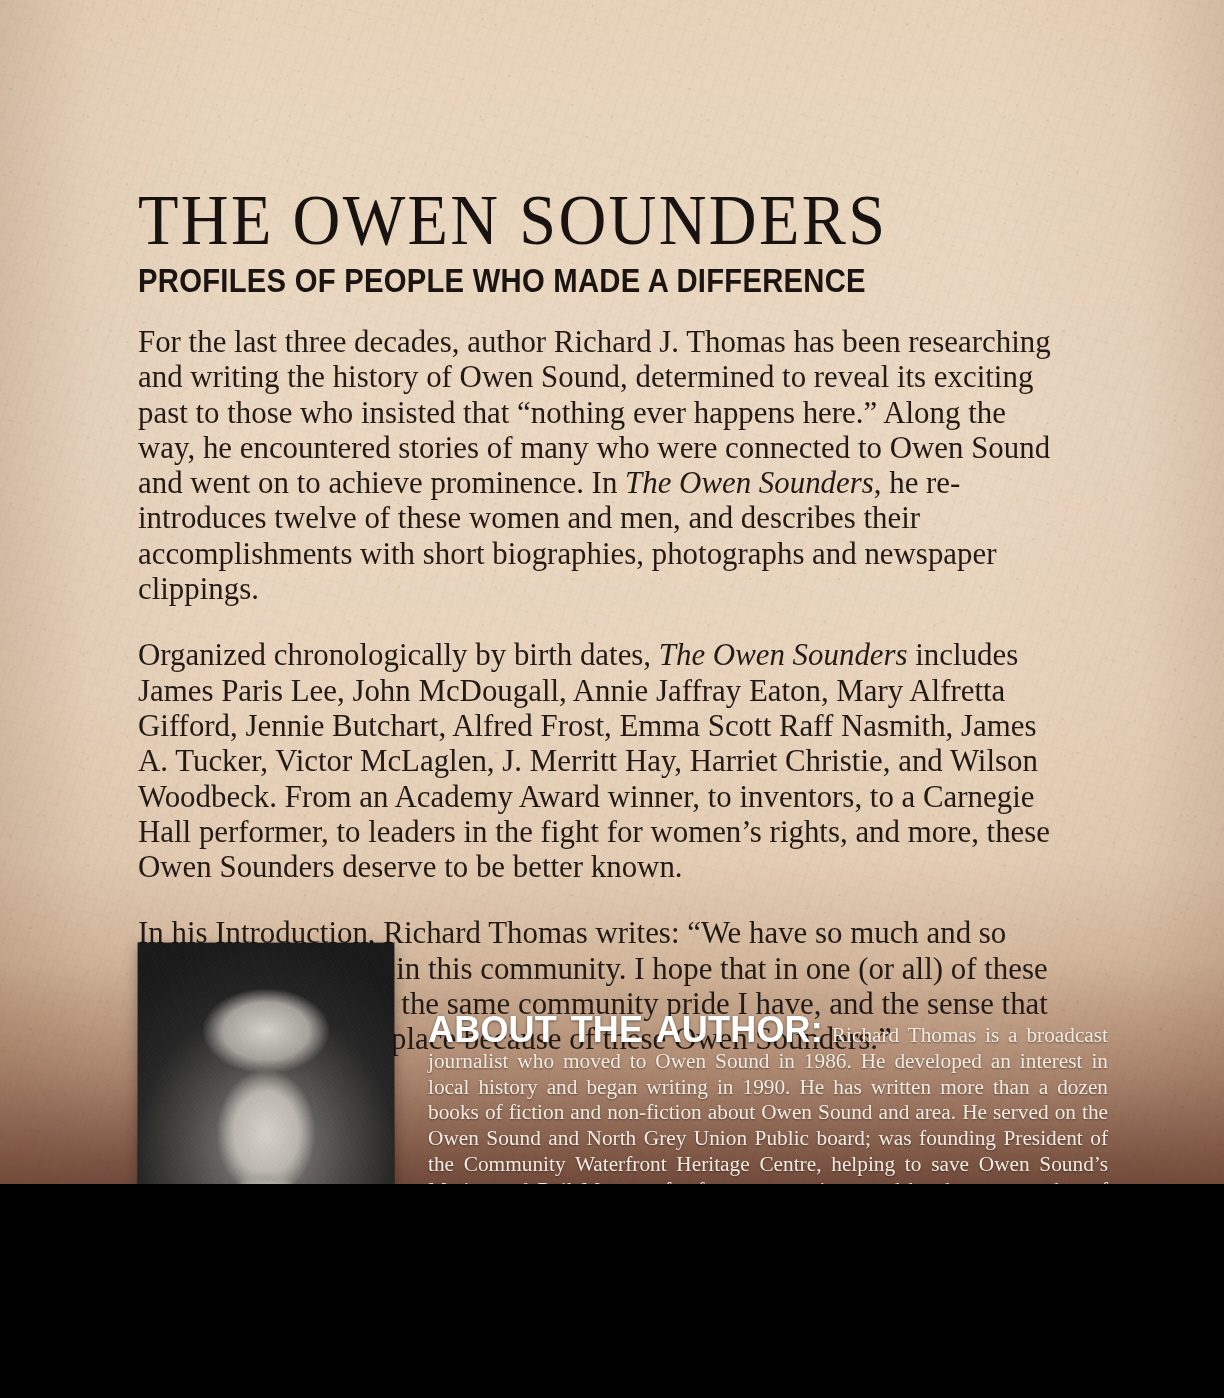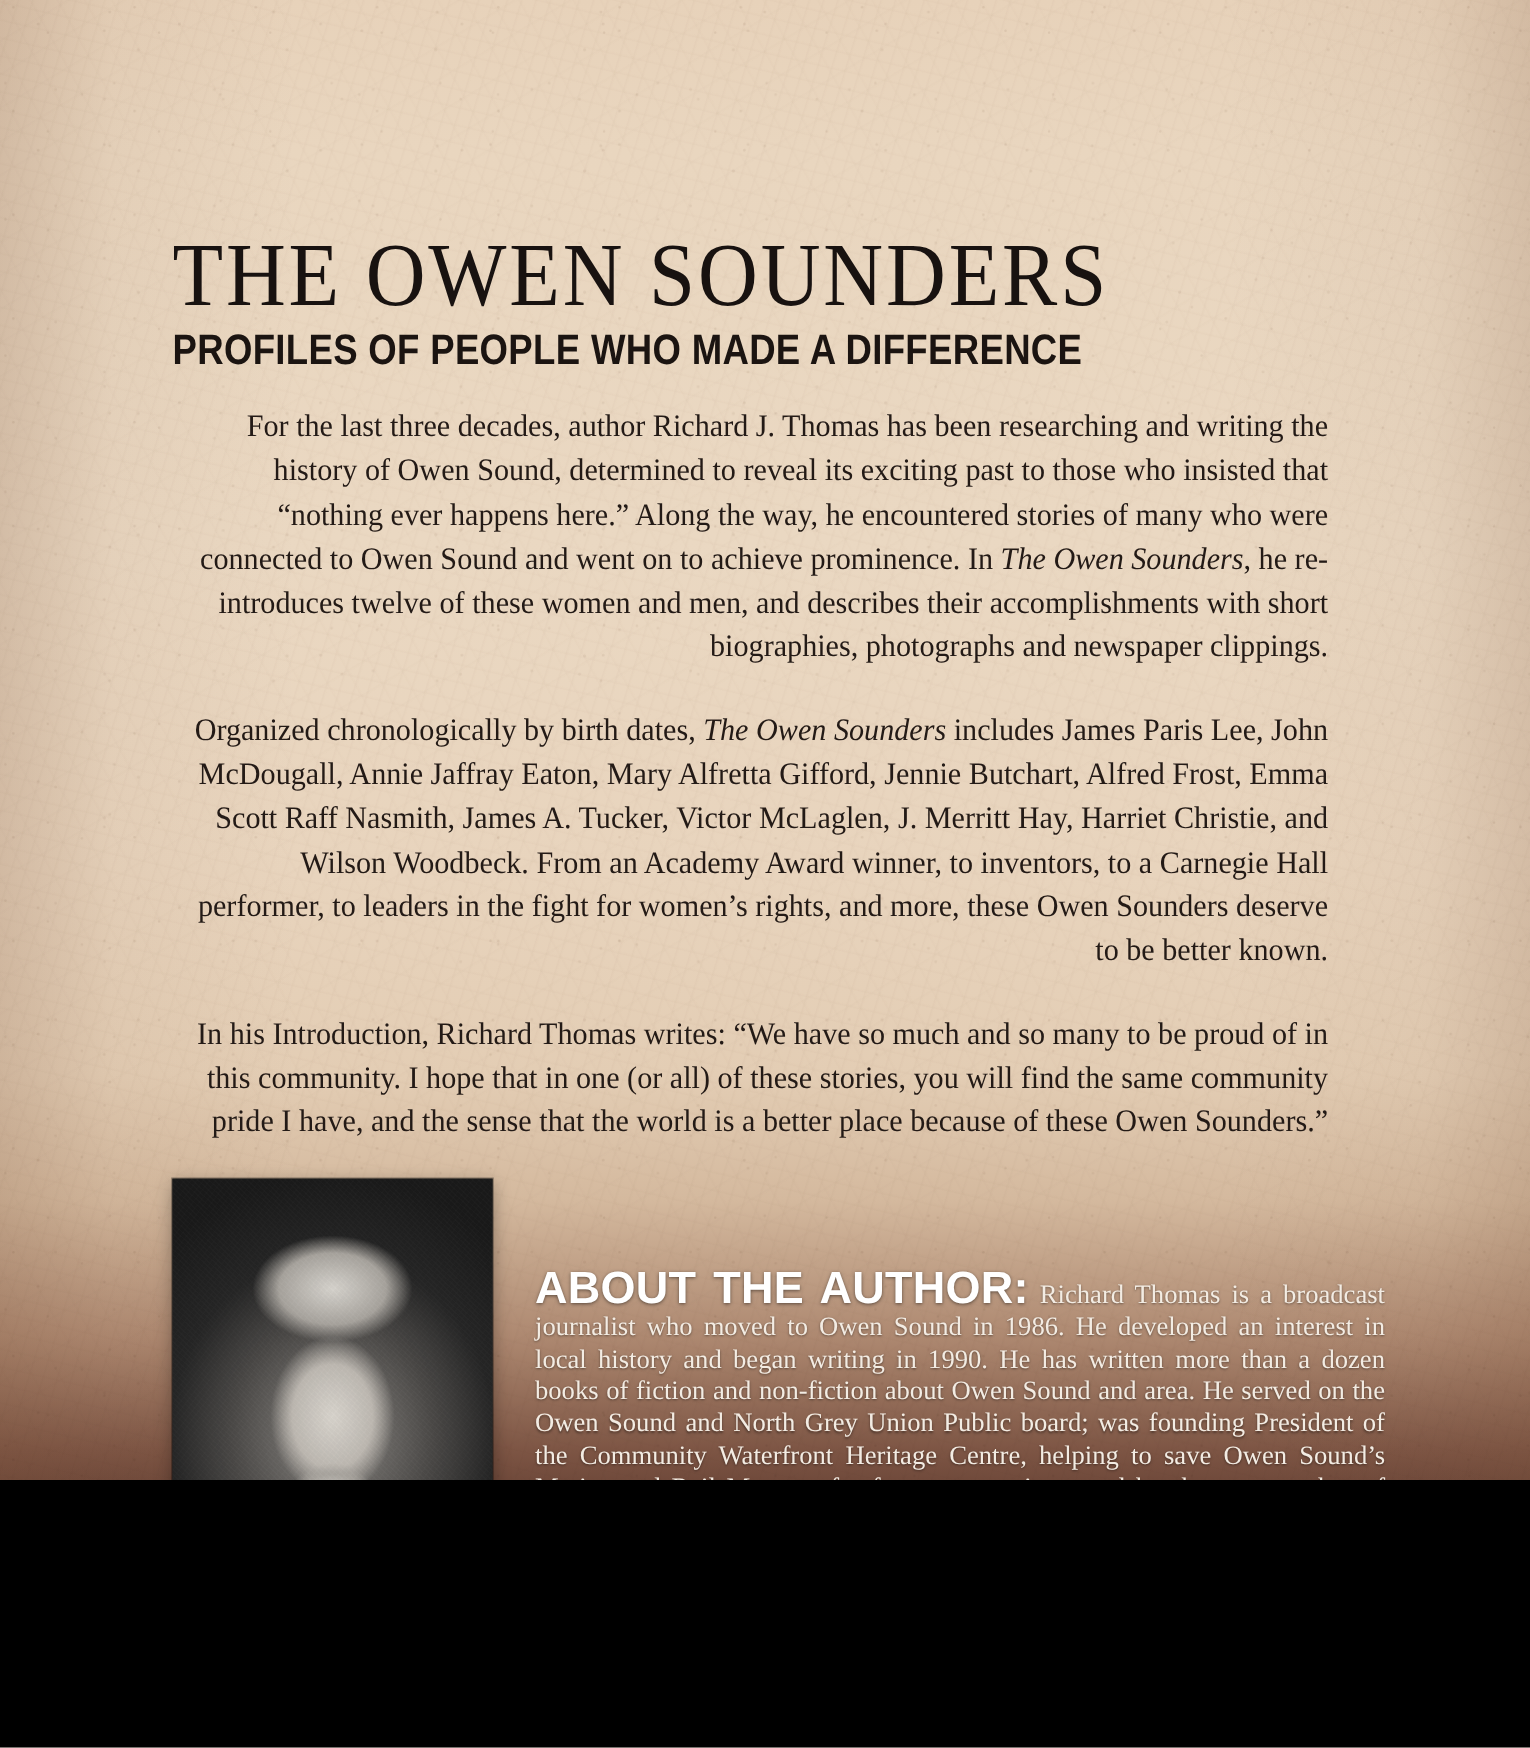--- a/index.html
+++ b/index.html
@@ -127,23 +127,22 @@
     transform-origin: left center;
     white-space: nowrap;
   }
 
   .body-copy {
     position: absolute;
     left: 138px;
     top: 324px;
     width: 958px;
     color: #231a16;
-    font-size: 25px;
+    font-size: 32px;
     line-height: 35.3px;
-    text-align: right;
   }
   .body-copy p {
     margin: 0 0 31px 0;
     transform: scaleX(0.965);
     transform-origin: left top;
   }
   .body-copy p:last-child { margin-bottom: 0; }
   .body-copy i { font-style: italic; }
 
   

